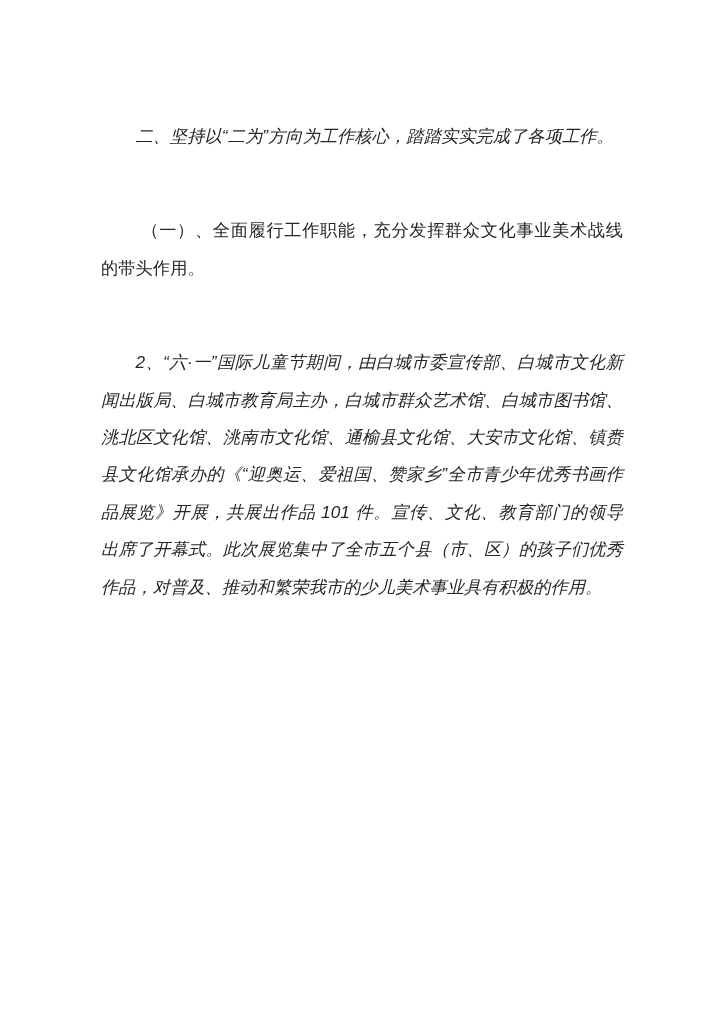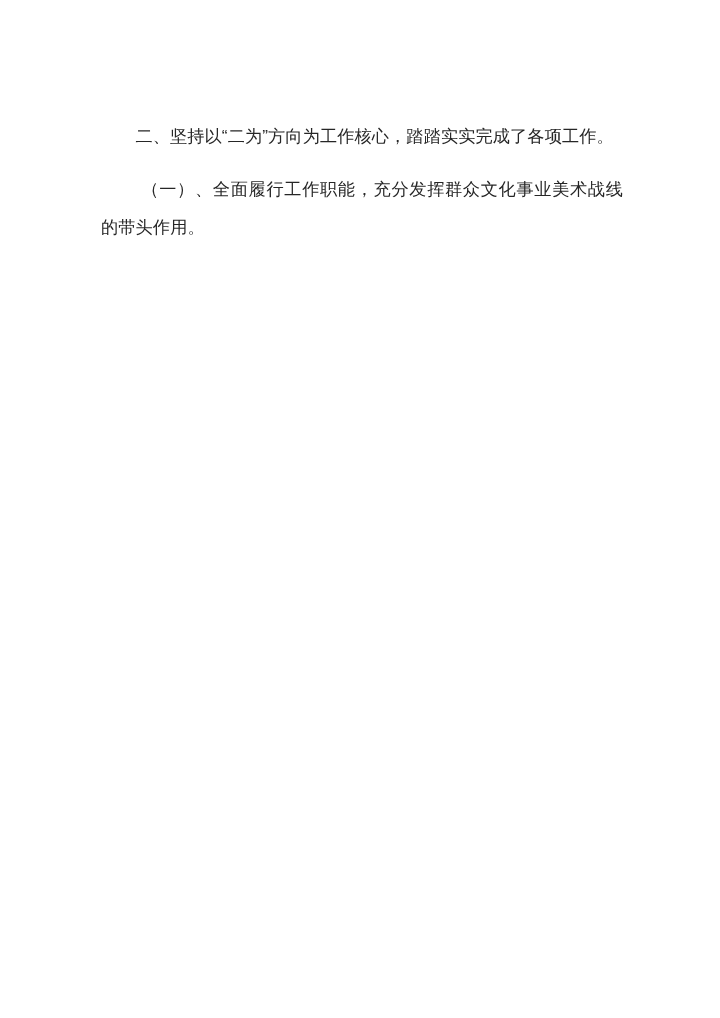--- a/index.html
+++ b/index.html
@@ -39,39 +39,41 @@
     letter-spacing: 0.1px;
     color: #262626;
     text-align: justify;
     text-justify: inter-ideograph;
     word-break: break-all;
     white-space: normal;
   }
 
   
   p.para + p.para {
-    margin-top: 16px;
+    margin-top: 57px;
   }
 
   
   p.indent {
     text-indent: 2em;
+    font-style: italic;
   }
   
   p.indent-wide {
     text-indent: 2.35em;
   }
 </style>
 </head>
 <body style="background: rgb(255, 255, 255); color: rgb(38, 38, 38);">
 
 <div class="page">
   <div class="doc-body">
 
     <p class="para indent">二、坚持以“二为”方向为工作核心，踏踏实实完成了各项工作。</p>
 
     <p class="para indent-wide">（一）、全面履行工作职能，充分发挥群众文化事业美术战线的带头作用。</p>
 
 
 
+    <p class="para indent">2、“六·一”国际儿童节期间，由白城市委宣传部、白城市文化新闻出版局、白城市教育局主办，白城市群众艺术馆、白城市图书馆、洮北区文化馆、洮南市文化馆、通榆县文化馆、大安市文化馆、镇赉县文化馆承办的《“迎奥运、爱祖国、赞家乡”全市青少年优秀书画作品展览》开展，共展出作品 101 件。宣传、文化、教育部门的领导出席了开幕式。此次展览集中了全市五个县（市、区）的孩子们优秀作品，对普及、推动和繁荣我市的少儿美术事业具有积极的作用。</p>
 
   </div>
 </div>
 
 </body></html>

